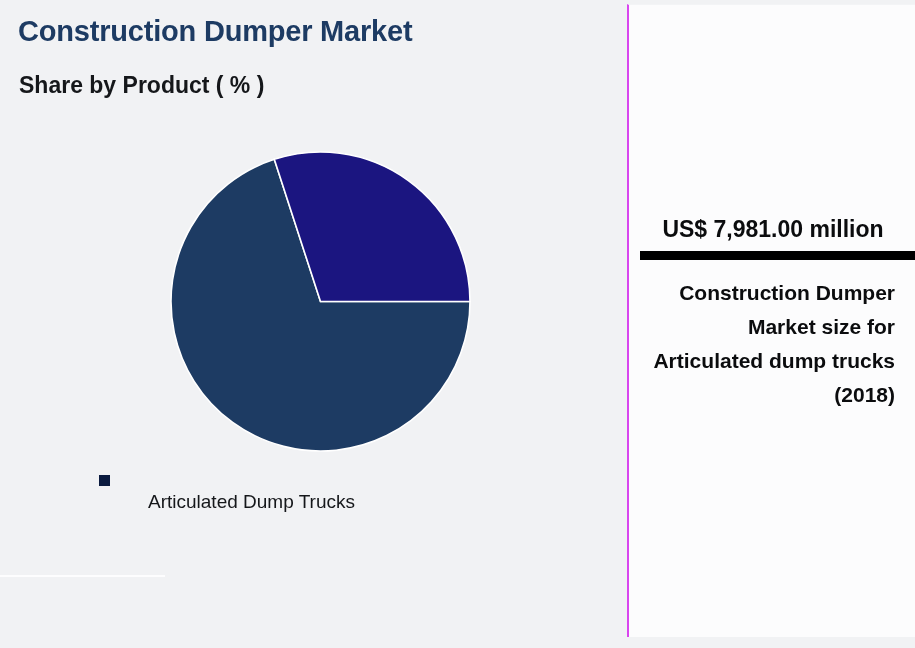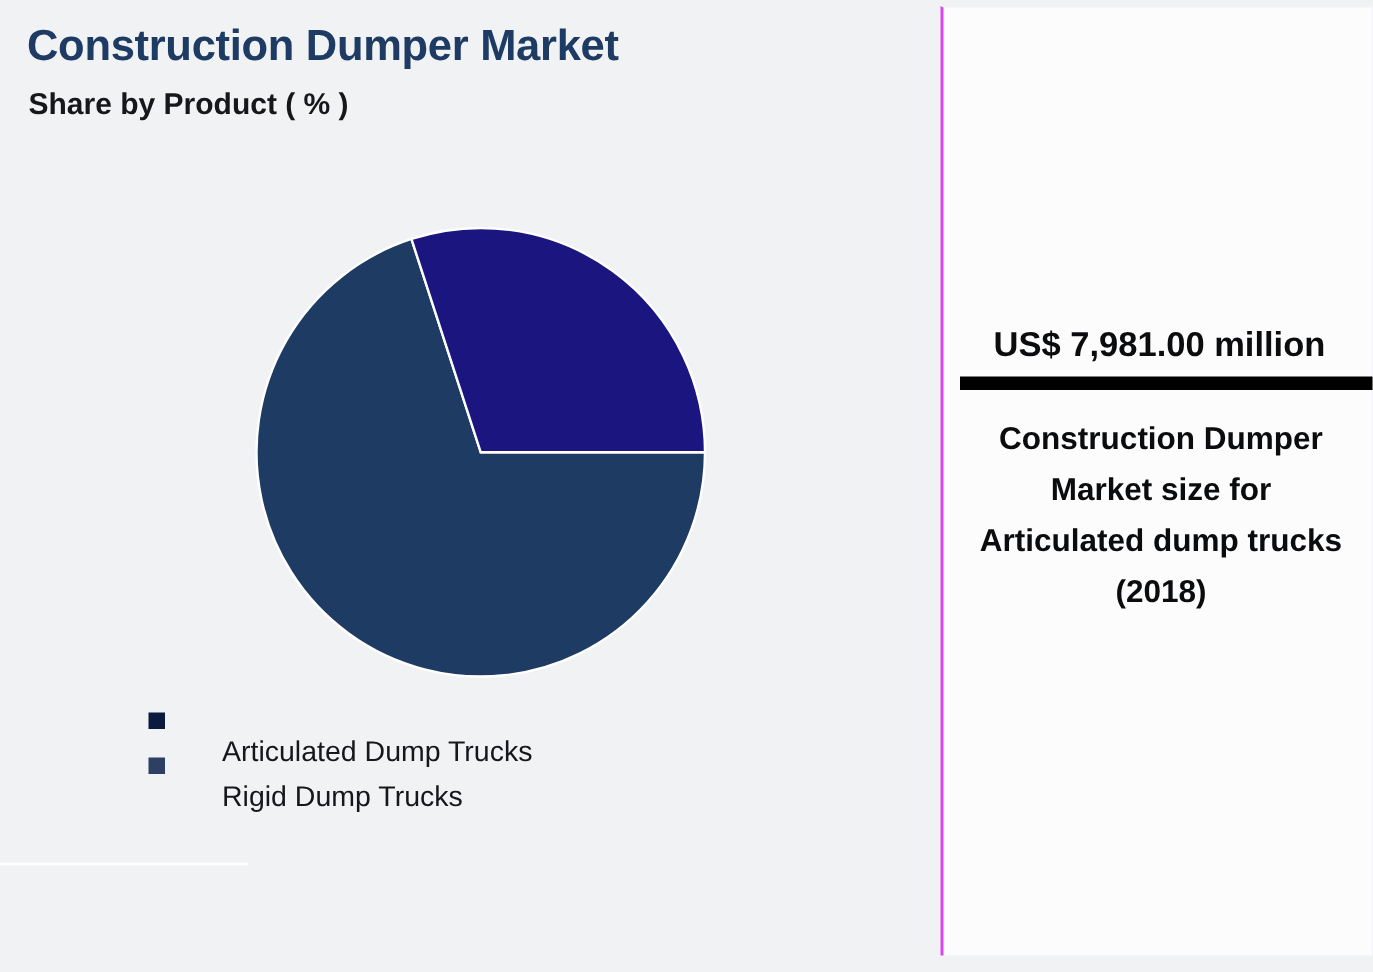--- a/index.html
+++ b/index.html
@@ -40,22 +40,22 @@
     font-size: 29px;
     font-weight: bold;
     color: #1d3b63;
     letter-spacing: -0.2px;
     white-space: nowrap;
   }
 
   .chart-subtitle {
     position: absolute;
     left: 19px;
-    top: 59px;
-    font-size: 20px;
+    top: 72px;
+    font-size: 23px;
     font-weight: bold;
     color: #15171a;
     white-space: nowrap;
   }
 
   .pie-wrap {
     position: absolute;
     left: 170px;
     top: 151px;
     width: 301px;
@@ -130,21 +130,21 @@
     width: 288px;
     height: 9px;
     background: #000000;
   }
 
   .kpi-caption {
     position: absolute;
     left: 24px;
     top: 271px;
     width: 242px;
-    text-align: center;
+    text-align: right;
     font-size: 21px;
     font-weight: bold;
     color: #0b0c0e;
     line-height: 34px;
   }
 
   .source-note {
     position: absolute;
     left: 0;
     top: 613px;
@@ -173,24 +173,20 @@
 
         <path id="slice-0" fill="#1b1580" stroke="#ffffff" stroke-width="1.6" d="M 150.5 150.5 L 300.00 150.50 A 149.5 149.5 0 0 0 104.30 8.32 Z"></path>
       </svg>
     </div>
 
     <div class="legend">
       <div class="legend-row">
         <span class="legend-swatch" id="sw0" style="background: rgb(11, 27, 63);"></span>
         <span class="legend-label">Articulated Dump Trucks</span>
       </div>
-      <div class="legend-row">
-        <span class="legend-swatch" id="sw1" style="background: rgb(45, 63, 99);"></span>
-        <span class="legend-label">Rigid Dump Trucks</span>
-      </div>
     </div>
 
     <div class="footer-rule"></div>
   </div>
 
   <div class="right-panel">
 
     <div class="kpi-value">US$ 7,981.00 million</div>
 
     <div class="kpi-rule"></div>

